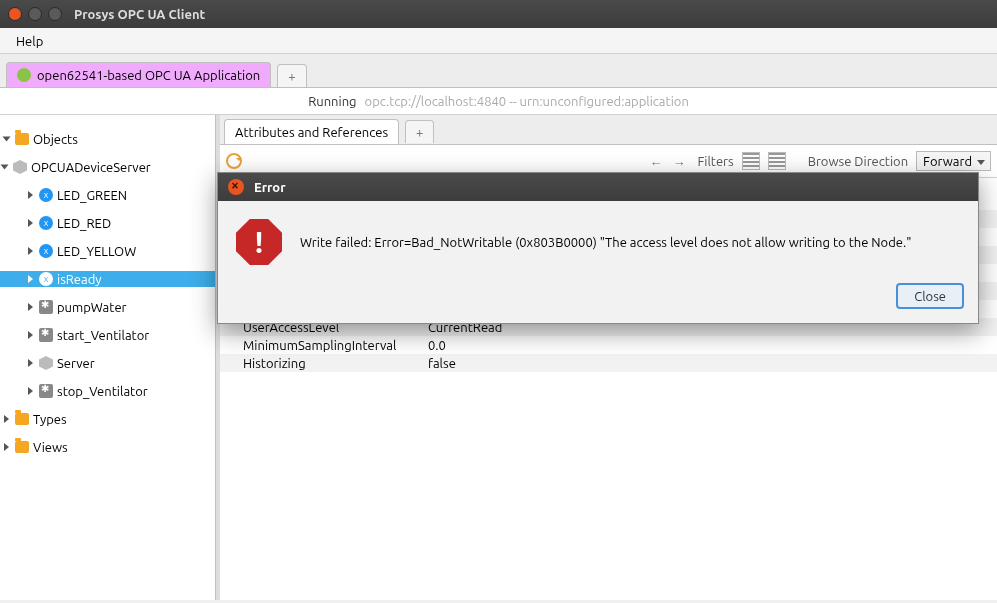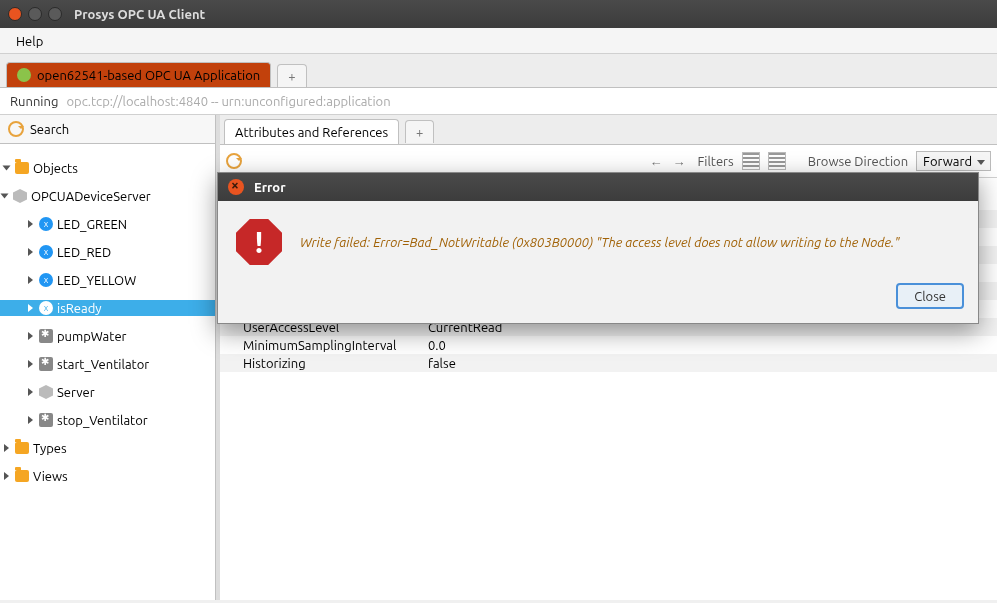--- a/index.html
+++ b/index.html
@@ -7,25 +7,25 @@
 
 .titlebar { height: 28px; background: linear-gradient(#4a4a4a, #3c3c3c); display: flex; align-items: center; padding: 0 8px; color: #dcdcdc; font-weight: bold; }
 .win-btns { display: flex; gap: 6px; margin-right: 12px; }
 .win-btn { width: 14px; height: 14px; border-radius: 50%; background: #5a5a5a; border: 1px solid #2a2a2a; }
 .win-btn.close { background: #e95420; }
 
 .menubar { height: 26px; background: #f5f5f5; display: flex; align-items: center; padding: 0 8px; border-bottom: 1px solid #d0d0d0; }
 .menubar span { padding: 4px 8px; cursor: pointer; }
 
 .tabbar { height: 34px; background: #ededed; display: flex; align-items: flex-end; padding: 0 6px; border-bottom: 1px solid #c0c0c0; }
-.conn-tab { background: #c2410c; border: 1px solid #c0c0c0; border-bottom: none; border-radius: 4px 4px 0 0; padding: 5px 10px; display: flex; align-items: center; gap: 6px; }
+.conn-tab { background: #f0abfc; border: 1px solid #c0c0c0; border-bottom: none; border-radius: 4px 4px 0 0; padding: 5px 10px; display: flex; align-items: center; gap: 6px; }
 .status-dot { width: 14px; height: 14px; border-radius: 50%; background: #8bc34a; display:inline-block; }
 .add-tab { margin-left: 6px; padding: 4px 10px; color: #777; cursor:pointer; border:1px solid #c0c0c0; border-bottom:none; border-radius:4px 4px 0 0; background:#f5f5f5;}
 
-.statusbar { padding: 6px 10px; background: #fff; border-bottom: 1px solid #d0d0d0; display:flex; gap:8px;}
+.statusbar { padding: 6px 10px; background: #fff; border-bottom: 1px solid #d0d0d0; display:flex; gap:8px;justify-content:center;}
 .statusbar .running { color:#333; }
 .statusbar .url { color:#aaa; }
 
 .workarea { display: flex; height: calc(603px - 28px - 26px - 34px - 30px); background:#fff;}
 
 .leftpane { width: 216px; border-right: 1px solid #c0c0c0; display:flex; flex-direction:column;}
 .pane-head { display:flex; align-items:center; gap:6px; padding:6px 8px; border-bottom:1px solid #c0c0c0; background:#f7f7f7;}
 .refresh-icon { width:16px; height:16px; border-radius:50%; border:2px solid #e8a33d; display:inline-block; position:relative;}
 .refresh-icon::after{content:""; position:absolute; right:-2px; top:3px; border:3px solid transparent; border-top-color:#e8a33d;}
 
@@ -64,21 +64,21 @@
 .attrrow .k{width:200px;display:flex;align-items:flex-end;gap:4px;}
 .attrrow .v{flex:1;}
 .attrhidden{visibility:hidden;}
 
 .dialog-overlay{position:absolute;left:217px;top:172px;width:762px;background:#f2f2f2;border:1px solid #888;box-shadow:0 8px 24px rgba(0,0,0,0.4);}
 .dlg-title{background:linear-gradient(#4a4a4a,#3c3c3c);color:#fff;padding:6px 10px;display:flex;align-items:center;gap:10px;font-weight:bold;}
 .dlg-close{width:16px;height:16px;border-radius:50%;background:#e95420;display:inline-block;position:relative;}
 .dlg-close::before{content:"×";position:absolute;color:#3a1a0a;left:3px;top:-2px;font-size:14px;font-weight:bold;}
 .dlg-body{display:flex;align-items:center;gap:18px;padding:18px 18px 10px;}
 .err-icon{width:46px;height:46px;background:#c62828;clip-path:polygon(30% 0,70% 0,100% 30%,100% 70%,70% 100%,30% 100%,0 70%,0 30%);display:flex;align-items:center;justify-content:center;color:#fff;font-size:30px;font-weight:bold;}
-.dlg-msg{flex:1;color:#a16207;font-style:italic;}
+.dlg-msg{flex:1;color:#000000;}
 .dlg-foot{display:flex;justify-content:flex-end;padding:8px 14px 14px;}
 .btn-close{background:#e8f0f7;border:2px solid #4a90d9;border-radius:4px;padding:4px 16px;cursor:pointer;color:#333;}
 
 .splitter{width:4px;background:#ddd;cursor:col-resize;}
 </style>
 </head>
 <body>
 
 <div class="titlebar">
   <div class="win-btns">
@@ -101,24 +101,20 @@
   <div class="add-tab">+</div>
 </div>
 
 <div class="statusbar">
   <span class="running">Running</span>
   <span class="url">opc.tcp://localhost:4840 -- urn:unconfigured:application</span>
 </div>
 
 <div class="workarea">
   <div class="leftpane">
-    <div class="pane-head">
-      <span class="refresh-icon"></span>
-      <span>Search</span>
-    </div>
     <div class="tree">
       <div class="tree-row">
           <span class="tw open"></span>
           <span class="ico-folder"></span>
           <span>Objects</span>
         </div>
       <div class="tree-row ind1">
           <span class="tw open"></span>
           <span class="ico-obj"></span>
           <span>OPCUADeviceServer</span>

